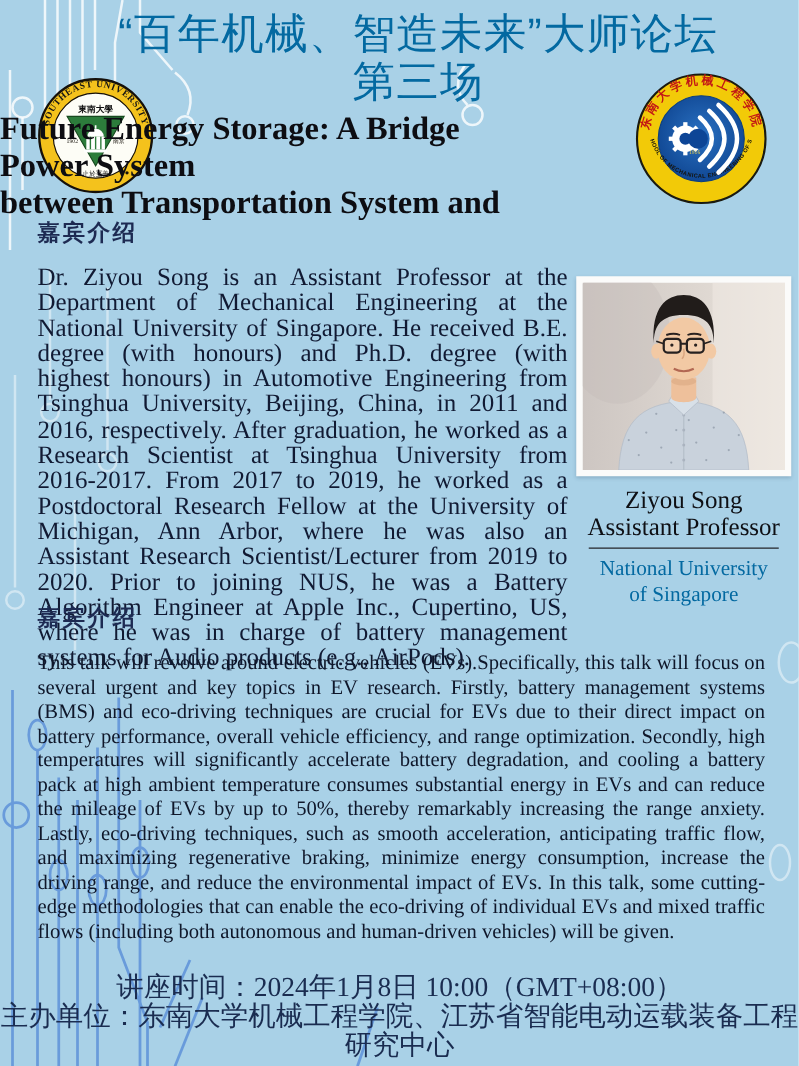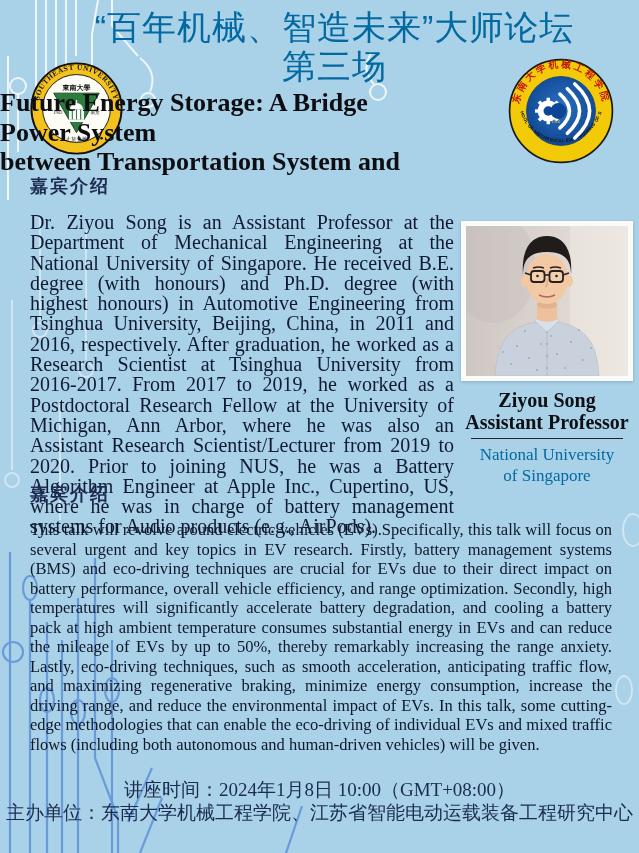--- a/index.html
+++ b/index.html
@@ -67,32 +67,32 @@
     text-align: center;
   }
   .photo-frame {
     width: 172px; height: 160px;
     background: #fbfbfa;
     padding: 5px;
     box-shadow: 0 1px 3px rgba(40,70,100,.25);
   }
   .photo-frame svg { display: block; width: 162px; height: 150px; }
   .speaker-name, .speaker-title {
-    font-weight: 700; font-size: 20px; line-height: 22px; color: #0e0f14;
+    font-weight: 400; font-size: 20px; line-height: 22px; color: #0e0f14;
   }
   .speaker-name { margin-top: 8px; }
   .caption-divider {
     width: 152px; border-top: 1.5px solid #23242a;
     margin: 5px auto 5px auto;
   }
   .affiliation { font-size: 17px; line-height: 21px; color: #0369a1; }
   .poster-footer {
     position: absolute; left: 0; top: 778px; width: 100%;
     text-align: center;
-    font-size: 19px; line-height: 23px;
+    font-size: 22px; line-height: 23px;
     color: #1a2c50;
   }
 </style>
 </head>
 <body>
 
 <div class="poster">
 
   <svg class="bg-pattern" viewBox="0 0 639 853">
     <g stroke="rgba(255,255,255,0.8)" stroke-width="2" fill="none">

